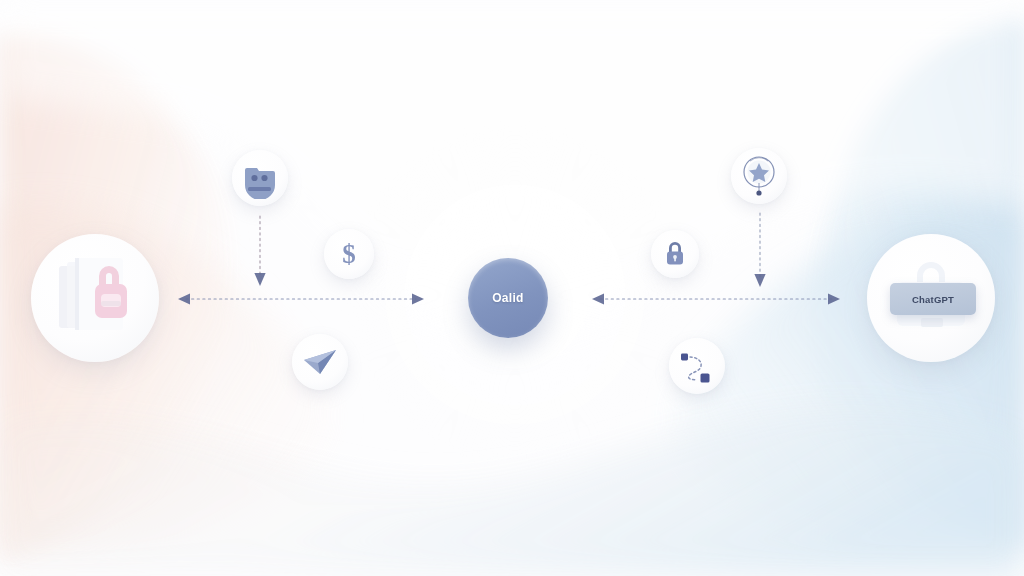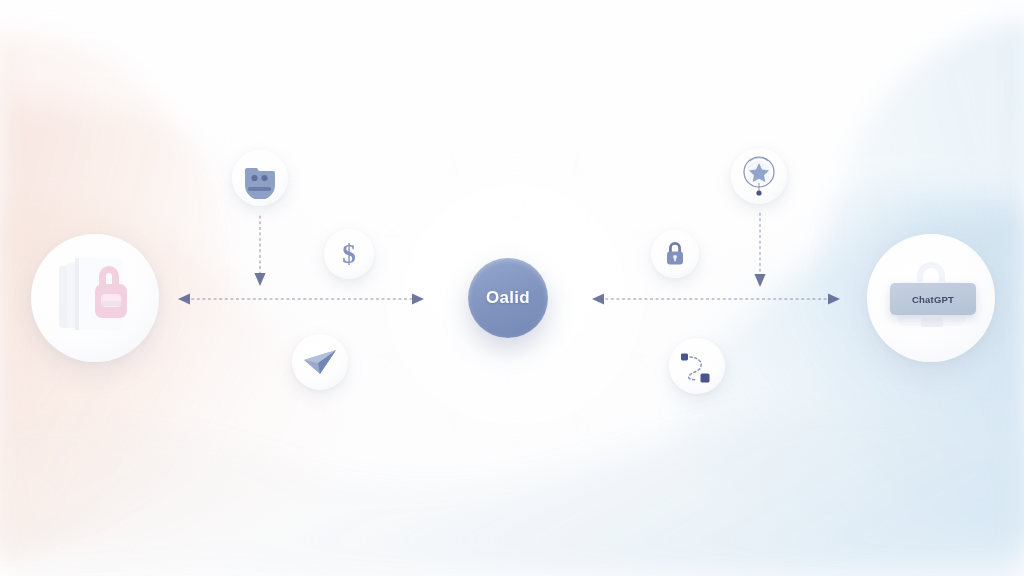--- a/index.html
+++ b/index.html
@@ -56,21 +56,21 @@
     position: absolute;
     left: 468px; top: 258px;
     width: 80px; height: 80px;
     border-radius: 50%;
     background: linear-gradient(160deg, #93a6cc 0%, #8093be 55%, #7689b6 100%);
     box-shadow: 0 12px 26px rgba(110,125,165,0.30), inset 0 2px 5px rgba(255,255,255,0.30);
     display: flex; align-items: center; justify-content: center;
   }
   .hub-label {
     color: #ffffff;
-    font-size: 17px;
+    font-size: 12px;
     font-weight: bold;
     letter-spacing: 0.3px;
     text-shadow: 0 1px 2px rgba(80,95,135,0.45);
   }
 
   
   .gpt-badge {
     position: absolute;
     left: 890px; top: 283px;
     width: 86px; height: 32px;

